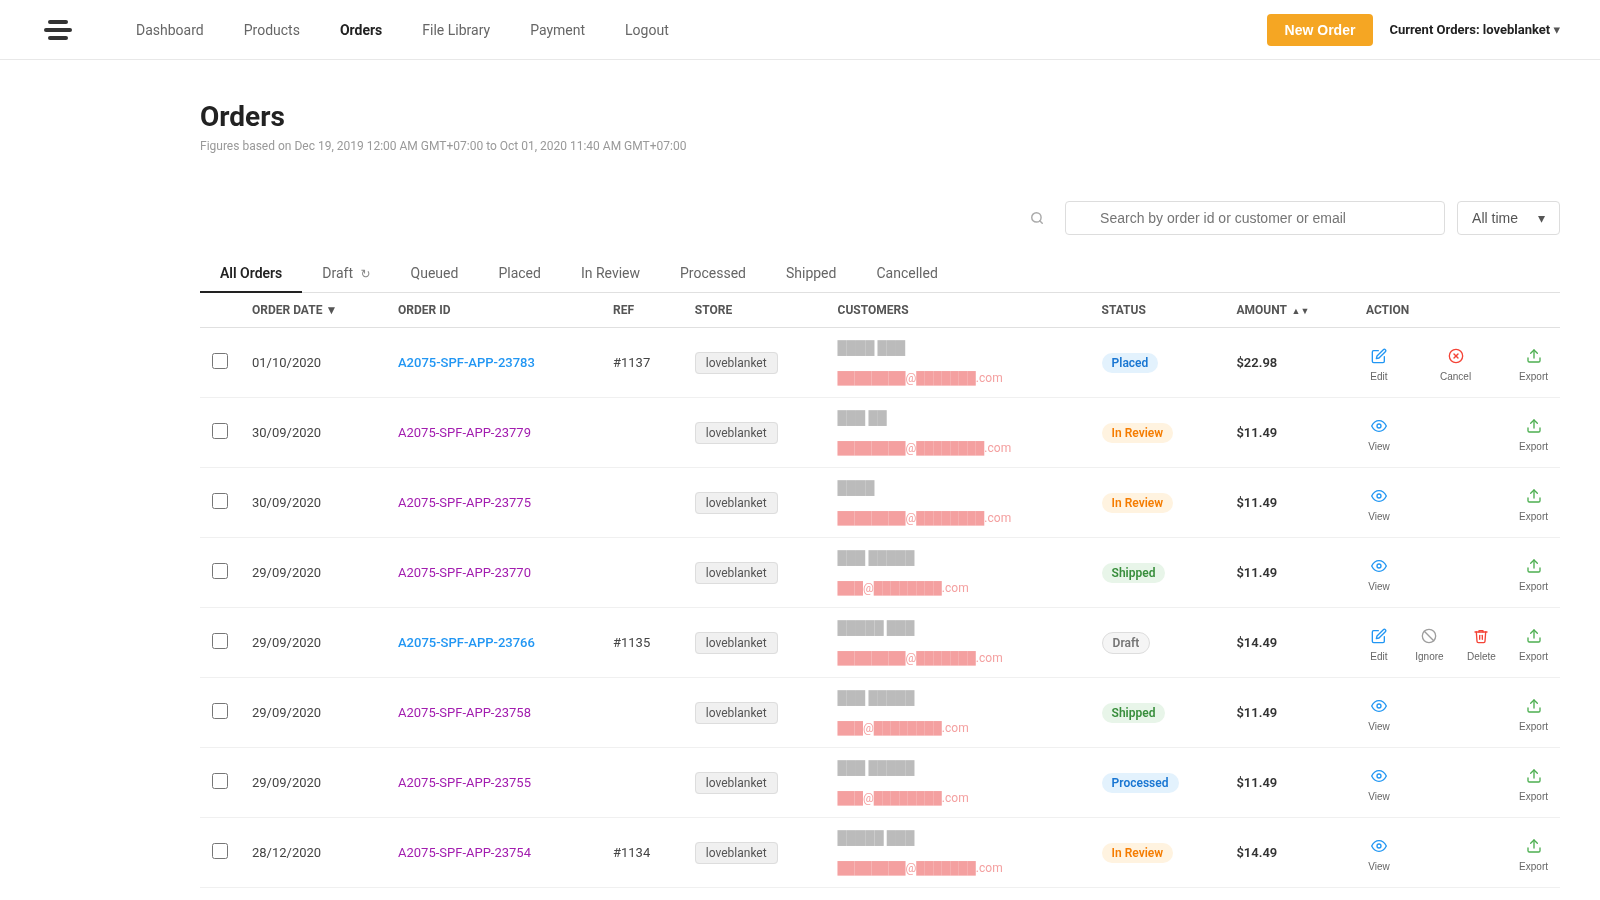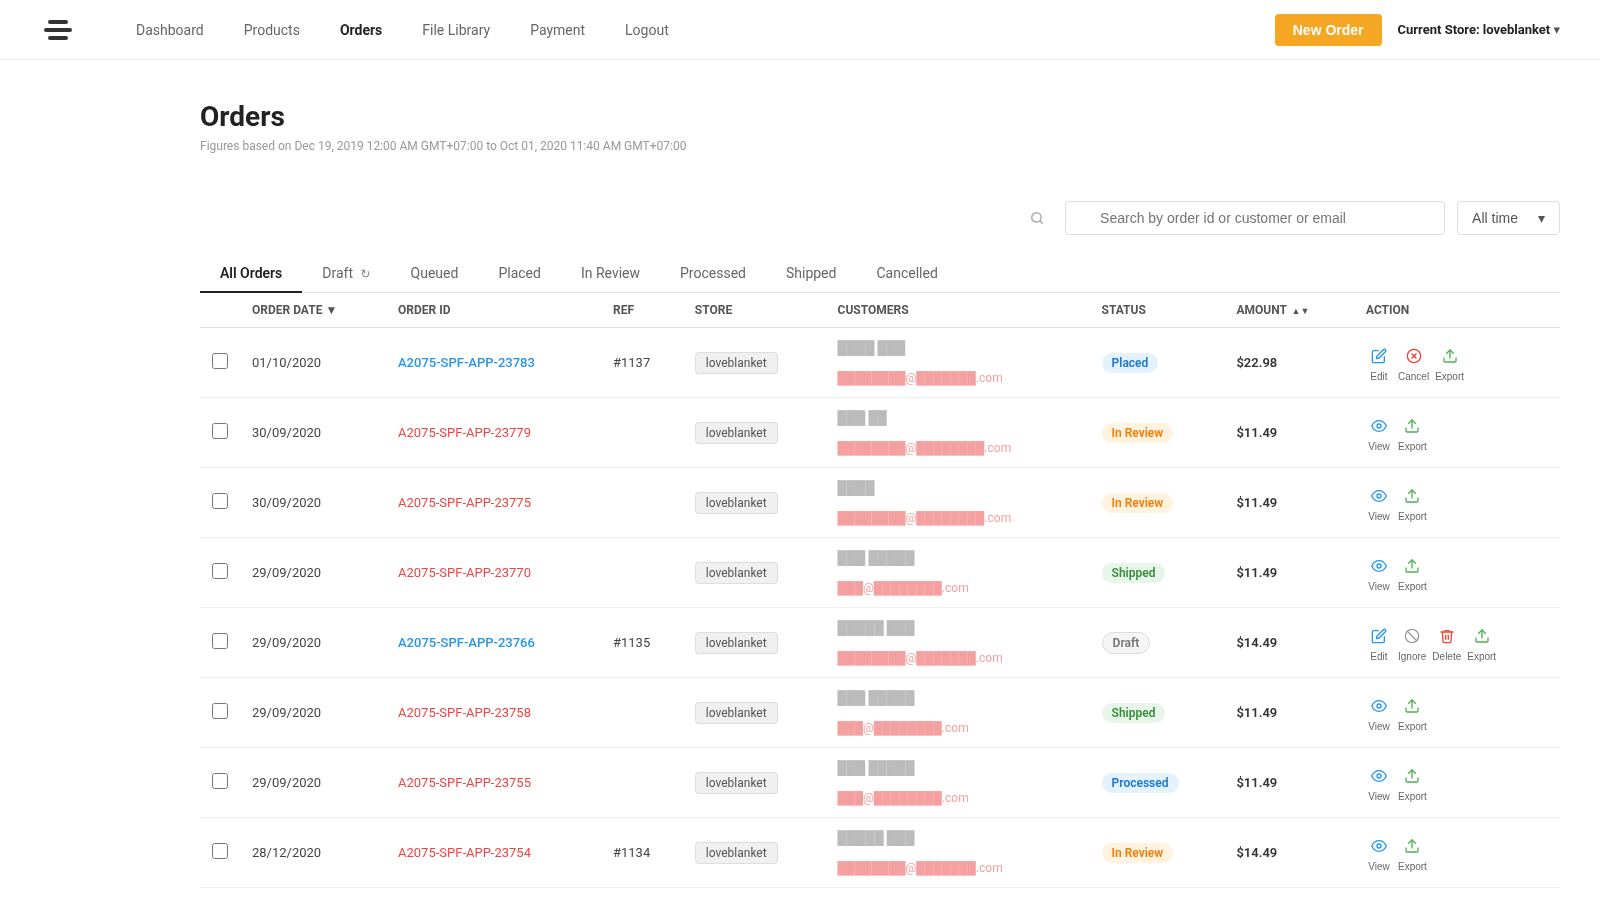--- a/index.html
+++ b/index.html
@@ -43,42 +43,42 @@
     table { width: 100%; border-collapse: collapse; }
     thead th { padding: 10px 12px; text-align: left; font-size: 12px; font-weight: 700; color: #555; border-bottom: 1px solid #e0e0e0; white-space: nowrap; }
     thead th.sortable { cursor: pointer; }
     tbody tr { border-bottom: 1px solid #f0f0f0; }
     tbody td { padding: 12px 12px; font-size: 13px; color: #444; vertical-align: middle; }
     .checkbox-cell { width: 36px; }
     .checkbox { width: 16px; height: 16px; cursor: pointer; }
 
     
     .order-id-link { color: #2196f3; text-decoration: none; font-weight: 500; }
-    .order-id-plain { color: #ef4444; }
+    .order-id-plain { color: #a21caf; }
 
     
     .store-badge { background: #f0f0f0; border: 1px solid #ddd; padding: 3px 10px; border-radius: 4px; font-size: 12px; color: #555; }
 
     
     .customer-name { color: #bbb; font-size: 13px; }
     .customer-email { color: #f4a0a0; font-size: 12px; margin-top: 16px; }
 
     
     .badge { display: inline-block; padding: 3px 10px; border-radius: 12px; font-size: 12px; font-weight: 600; }
     .badge-placed { background: #e3f2fd; color: #1976d2; }
     .badge-in-review { background: #fff3e0; color: #f57c00; }
     .badge-shipped { background: #e8f5e9; color: #388e3c; }
     .badge-draft { background: #f5f5f5; color: #757575; border: 1px solid #ddd; }
     .badge-processed { background: #e3f2fd; color: #1976d2; }
 
     
     .amount { font-weight: 600; color: #333; }
 
     
-    .actions { display: flex; align-items: center; gap: 6px; }
+    .actions { display: flex; align-items: center; gap: 6px; justify-content: space-between; }
     .action-btn { display: flex; flex-direction: column; align-items: center; gap: 2px; cursor: pointer; border: none; background: none; font-size: 10px; color: #666; }
     .action-icon { width: 26px; height: 26px; display: flex; align-items: center; justify-content: center; }
     .icon-edit { color: #2196f3; }
     .icon-cancel { color: #f44336; }
     .icon-export { color: #4caf50; }
     .icon-view { color: #2196f3; }
     .icon-ignore { color: #9e9e9e; }
     .icon-delete { color: #f44336; }
 
     
@@ -99,21 +99,21 @@
     <span class="nav-item">Dashboard</span>
     <span class="nav-item">Products</span>
     <span class="nav-item active">Orders</span>
     <span class="nav-item">File Library</span>
     <span class="nav-item">Payment</span>
     <span class="nav-item">Logout</span>
   </nav>
   <div class="header-right">
     <button class="new-order-btn">New Order</button>
     <div class="store-selector">
-      <span>Current Store:</span>
+      <span>Current Orders:</span>
       <span>loveblanket</span> ▾
     </div>
   </div>
 </header>
 
 <div class="main">
   <h1 class="page-title">Orders</h1>
   <p class="page-subtitle">Figures based on Dec 19, 2019 12:00 AM GMT+07:00 to Oct 01, 2020 11:40 AM GMT+07:00</p>
 
   <div class="search-row">

